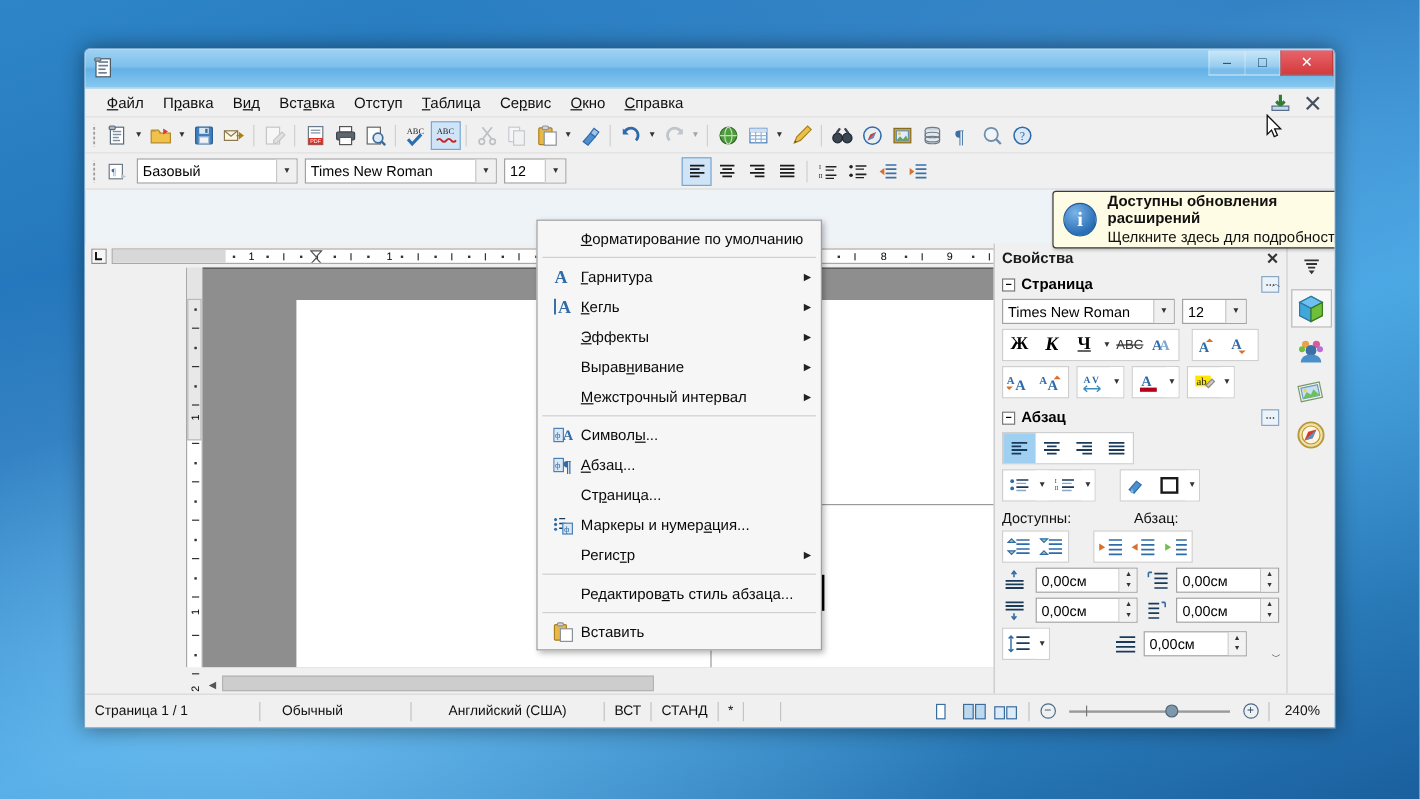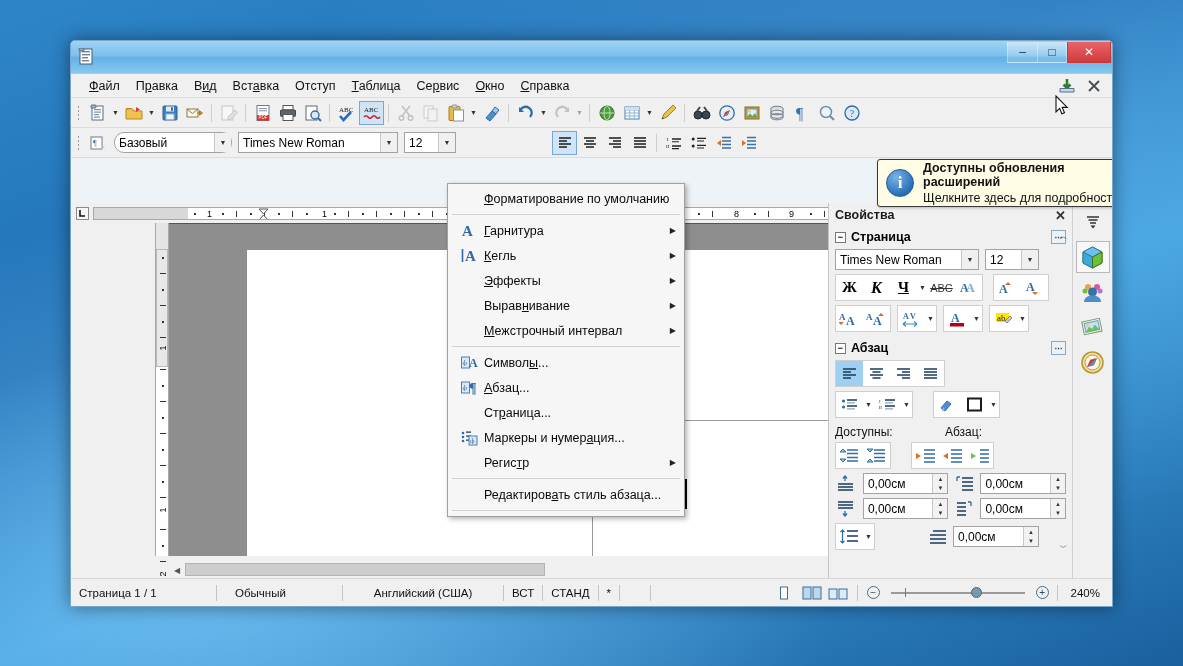--- a/index.html
+++ b/index.html
@@ -489,21 +489,21 @@
     <div class="grip"></div>
 
     <div class="tb-btn">
       <svg width="18" height="18" viewBox="0 0 18 18">
         <rect x="2" y="3" width="11" height="12" fill="#fff" stroke="#6f7b87"></rect>
         <text x="4" y="12" font-size="8" fill="#3b6fa5" font-family="serif">¶</text>
         <path d="M12 11l4 2-4 2z" fill="#b9c4ce"></path>
       </svg>
     </div>
 
-    <div class="combo" style="width:118px;margin-left:4px;border-radius:10px;">
+    <div class="combo" style="width:134px;margin-left:4px;">
       <span class="combo-txt">Базовый</span>
       <span class="arrow">▼</span>
     </div>
 
     <div class="combo" style="width:160px;margin-left:6px;">
       <span class="combo-txt">Times New Roman</span>
       <span class="arrow">▼</span>
     </div>
 
     <div class="combo" style="width:52px;margin-left:6px;">
@@ -1193,20 +1193,30 @@
 
     <div class="cm-sep"></div>
 
     <div class="cm-item">
       <span class="cm-ico"></span>
       <span class="cm-label">Редактиров<u>а</u>ть стиль абзаца...</span>
     </div>
 
     <div class="cm-sep"></div>
 
+    <div class="cm-item">
+      <span class="cm-ico">
+        <svg width="17" height="17" viewBox="0 0 17 17">
+            <rect x="1" y="2.5" width="10" height="13" rx="1" fill="#e8b94a" stroke="#a8801e"></rect>
+            <rect x="3.5" y="1" width="5" height="2.6" rx="1" fill="#cfd8e0" stroke="#8a939c"></rect>
+            <rect x="6" y="6" width="10" height="10.5" fill="#fff" stroke="#8a939c"></rect>
+          </svg>
+      </span>
+      <span class="cm-label">Вставить</span>
+    </div>
   </div>
 
   <div id="balloon">
     <div class="info-ico">i</div>
     <div>
       <div class="b1">Доступны обновления расширений</div>
       <div class="b2">Щелкните здесь для подробностей.</div>
     </div>
   </div>
 

